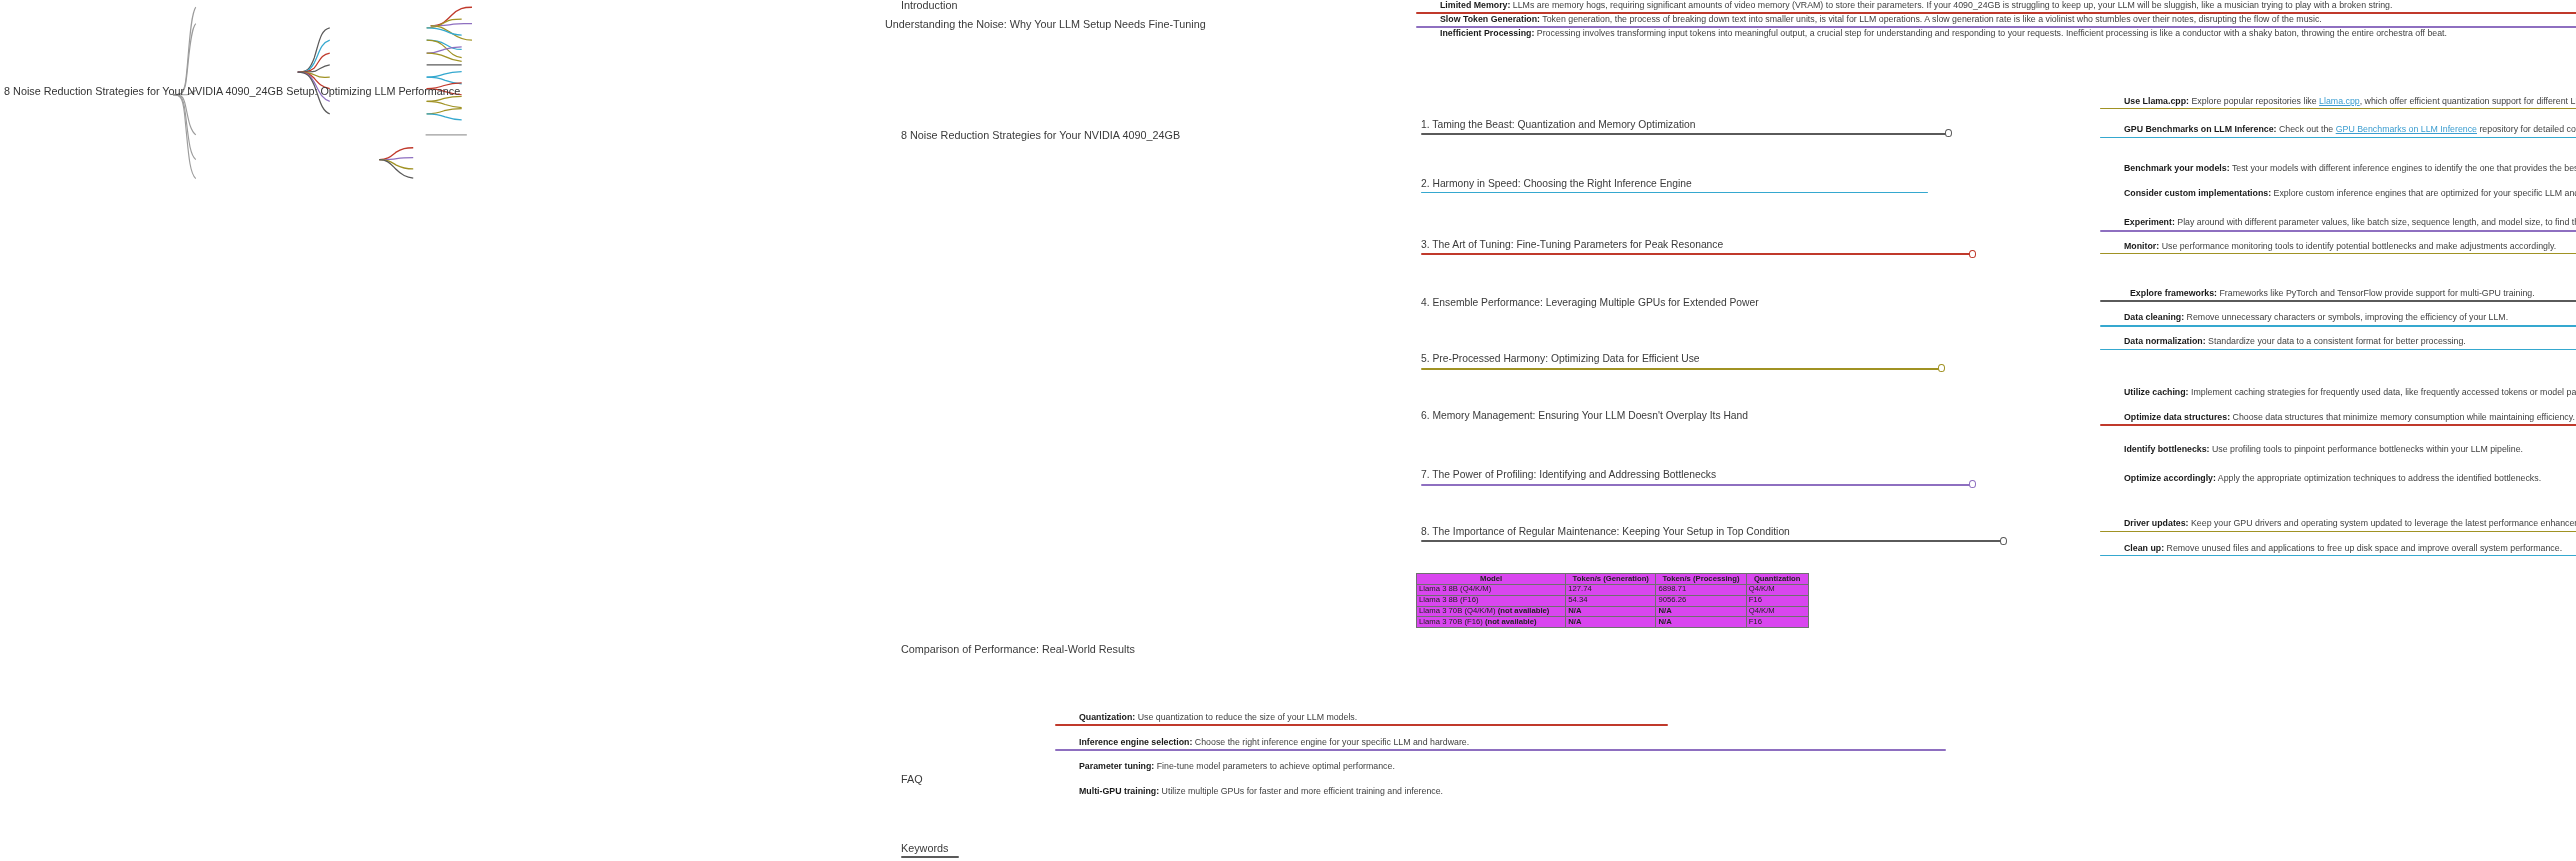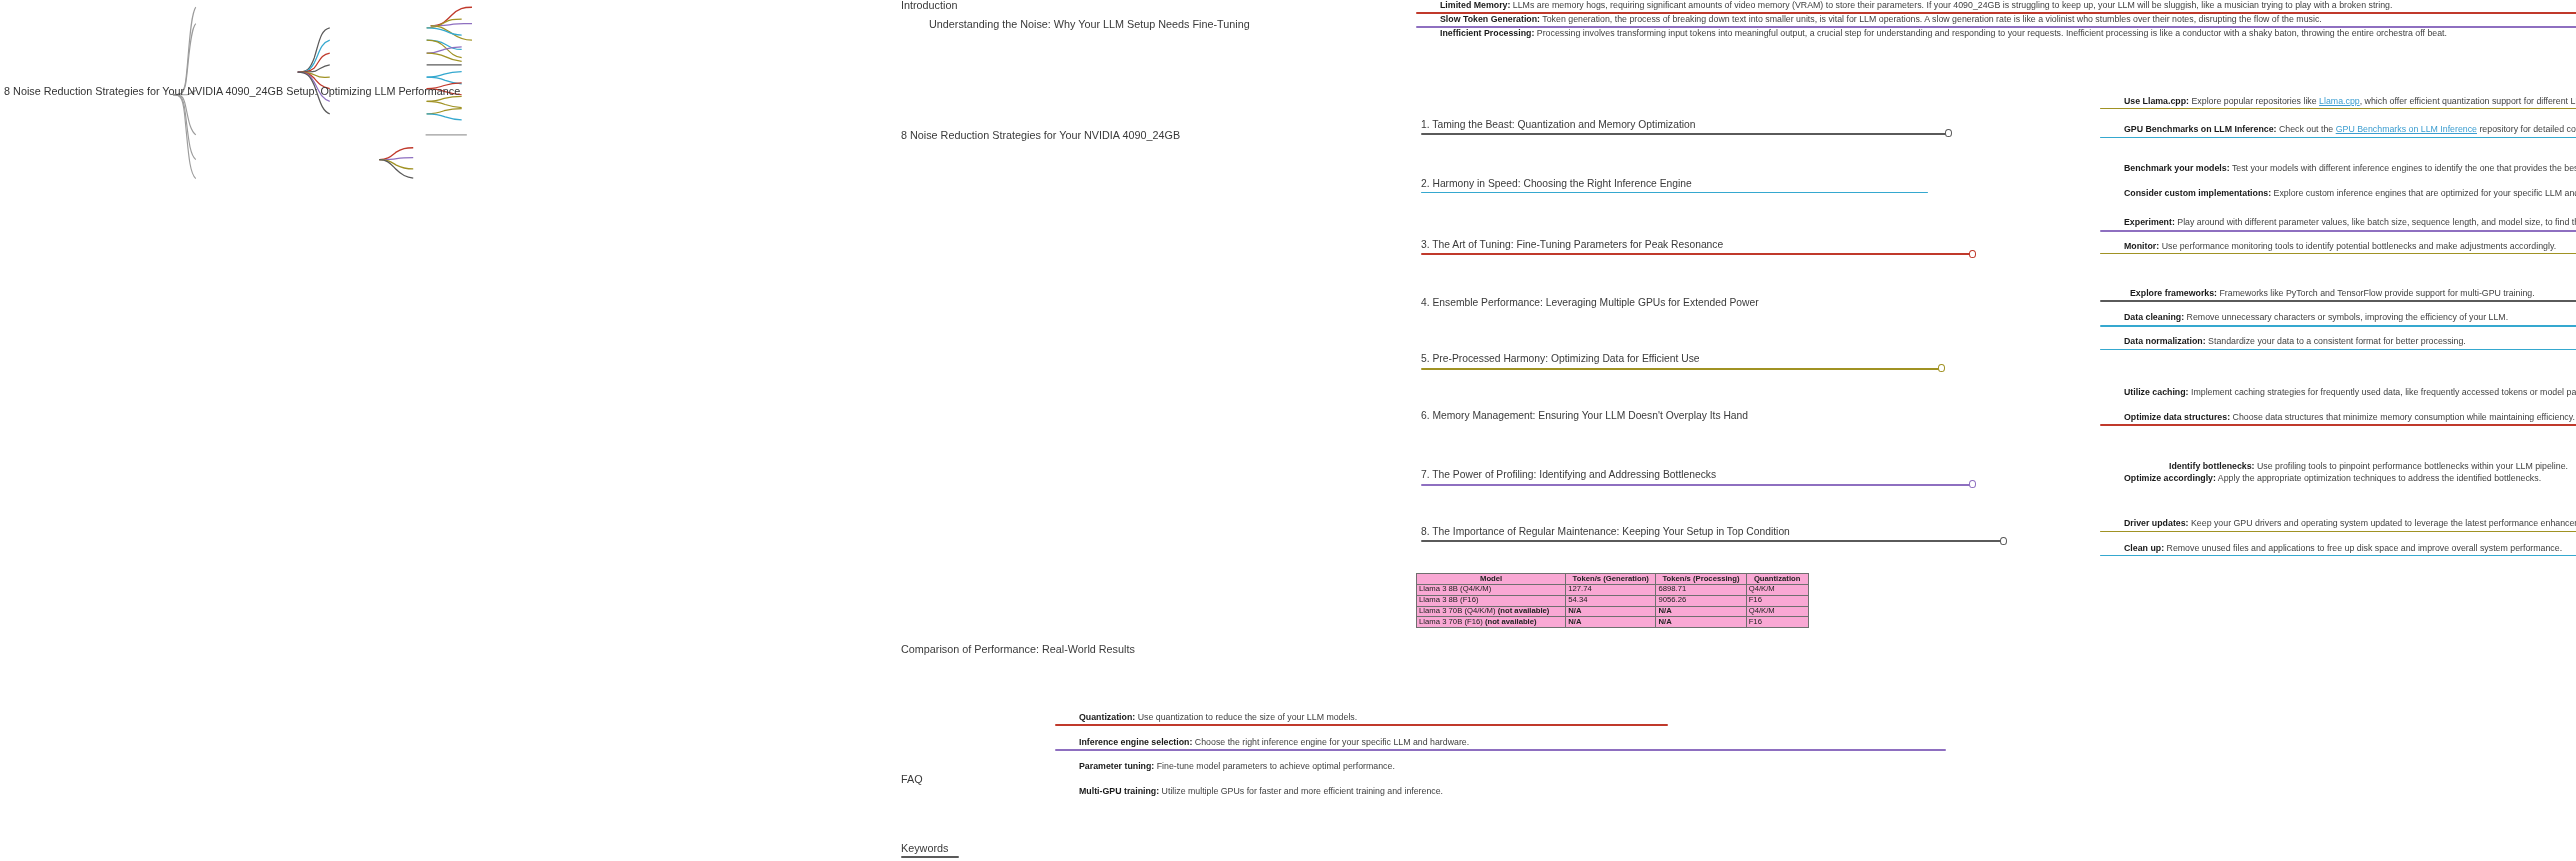--- a/index.html
+++ b/index.html
@@ -71,21 +71,21 @@
     height: 7.7px;
     border-radius: 50%;
     background: #ffffff;
     box-sizing: border-box;
   }
   table.perf {
     position: absolute;
     border-collapse: collapse;
     font-size: 7.7px;
     color: #222;
-    background: #f9a8d4;
+    background: #d946ef;
   }
   table.perf th,
   table.perf td {
     border: 0.5px solid #6f6f6f;
     padding: 0.5px 2.1px;
     text-align: left;
     font-weight: normal;
     white-space: nowrap;
     line-height: 1.15;
   }
@@ -167,21 +167,21 @@
   </svg>
 
   <div class="node root" style="left:4.1px; top:86px;">
     <span class="txt">8 Noise Reduction Strategies for Your NVIDIA 4090_24GB Setup: Optimizing LLM Performance</span>
   </div>
 
   <div class="node lvl1" style="left:901px; top:0px;">
     <span class="txt">Introduction</span>
   </div>
 
-  <div class="node lvl1" style="left:901px; top:18.5px;padding-left:28px;">
+  <div class="node lvl1" style="left:857px; top:18.5px;padding-left:28px;">
     <span class="txt">Understanding the Noise: Why Your LLM Setup Needs Fine-Tuning</span>
   </div>
 
   <div class="node lvl1" style="left:901px; top:130px;">
     <span class="txt">8 Noise Reduction Strategies for Your NVIDIA 4090_24GB</span>
   </div>
 
   <div class="node lvl1" style="left:901px; top:644px;">
     <span class="txt">Comparison of Performance: Real-World Results</span>
   </div>
@@ -297,21 +297,21 @@
 
   <div class="node lvl3" style="left:2100px; top:388px;">
     <b>Utilize caching:</b><span> Implement caching strategies for frequently used data, like frequently accessed tokens or model parameters.</span>
   </div>
 
   <div class="node lvl3" style="left:2100px; top:413px;">
     <b>Optimize data structures:</b><span> Choose data structures that minimize memory consumption while maintaining efficiency.</span>
   </div>
   <div class="bar" style="left:2100px; top:424px; width:1036px; background:#c0392b;"></div>
 
-  <div class="node lvl3" style="left:2100px; top:462px;margin-left:45px;">
+  <div class="node lvl3" style="left:2100px; top:445px;">
     <b>Identify bottlenecks:</b><span> Use profiling tools to pinpoint performance bottlenecks within your LLM pipeline.</span>
   </div>
 
   <div class="node lvl3" style="left:2100px; top:474px;">
     <b>Optimize accordingly:</b><span> Apply the appropriate optimization techniques to address the identified bottlenecks.</span>
   </div>
 
   <div class="node lvl3" style="left:2100px; top:519px;">
     <b>Driver updates:</b><span> Keep your GPU drivers and operating system updated to leverage the latest performance enhancements.</span>
   </div>

